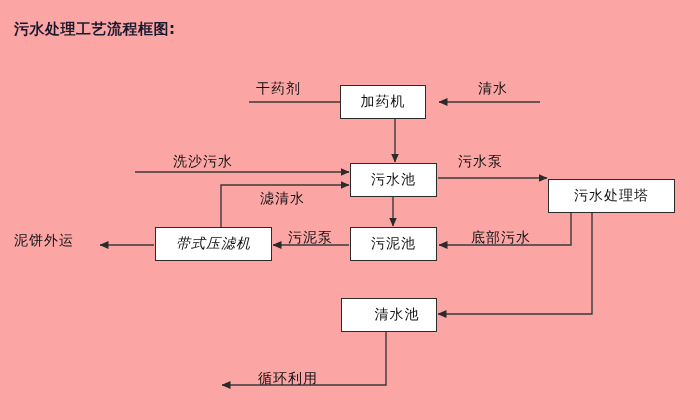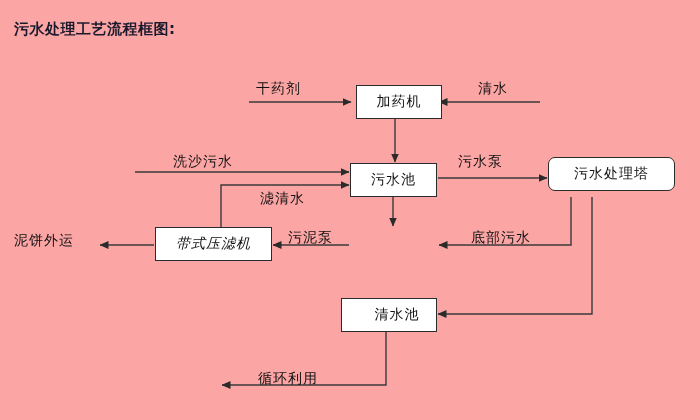--- a/index.html
+++ b/index.html
@@ -95,36 +95,39 @@
 
     <line x1="349" y1="245" x2="273" y2="245" marker-end="url(#ah)"></line>
 
     <line x1="154" y1="245" x2="100" y2="245" marker-end="url(#ah)"></line>
 
     <polyline points="592,197 592,314 438,314" marker-end="url(#ah)"></polyline>
 
     <polyline points="386,332 386,385 222,385" marker-end="url(#ah)"></polyline>
   </svg>
 
-  <div class="node" style="left:356px; top:85px; width:86px; height:34px;">
+  <div class="node" style="left:340px; top:85px; width:86px; height:34px;">
     <span>加药机</span>
   </div>
 
   <div class="node" style="left:350px; top:163px; width:87px; height:34px;">
     <span>污水池</span>
   </div>
 
-  <div class="node" style="left:548px; top:157px; width:127px; height:34px;border-radius:7px;">
+  <div class="node" style="left:548px; top:179px; width:127px; height:34px;">
     <span>污水处理塔</span>
   </div>
 
   <div class="node" style="left:155px; top:227px; width:117px; height:34px;font-style:italic;">
     <span>带式压滤机</span>
   </div>
 
+  <div class="node" style="left:350px; top:227px; width:87px; height:34px;">
+    <span>污泥池</span>
+  </div>
 
   <div class="node" style="left:341px; top:298px; width:96px; height:34px;padding-left:16px;">
     <span>清水池</span>
   </div>
 
   <div class="edge-label" style="left:256px; top:80px;">干药剂</div>
 
   <div class="edge-label" style="left:478px; top:80px;">清水</div>
 
   <div class="edge-label" style="left:173px; top:153px;text-align:center;">洗沙污水</div>

